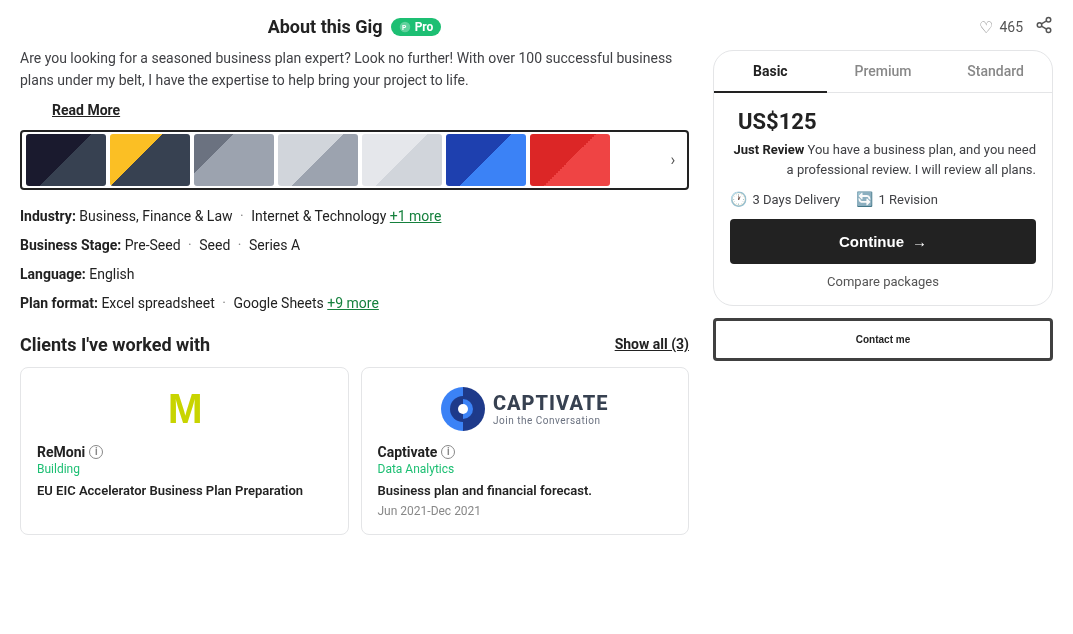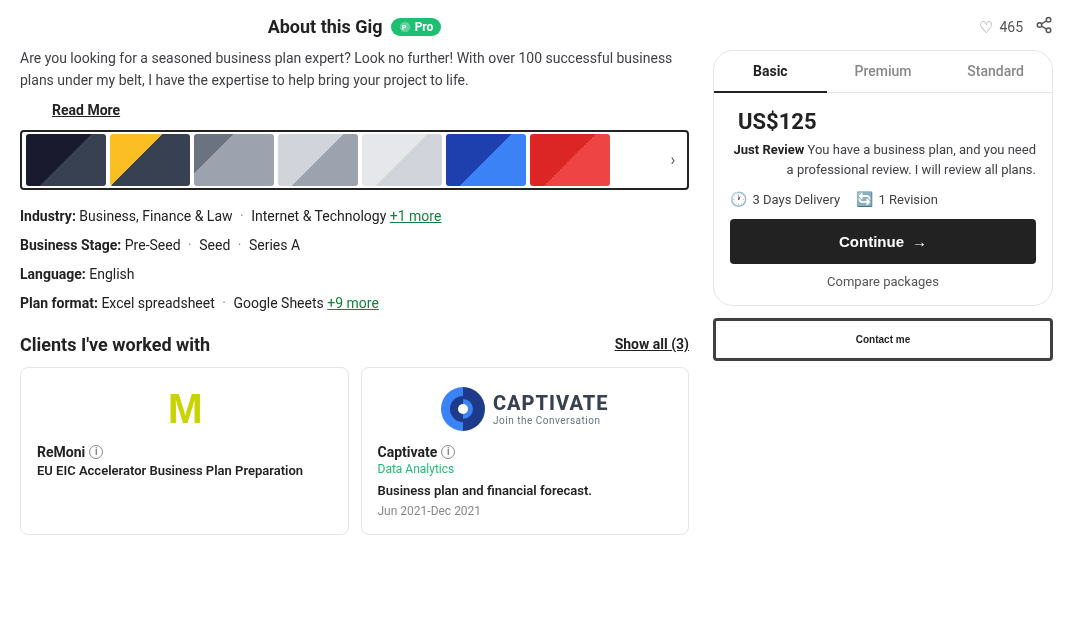--- a/index.html
+++ b/index.html
@@ -488,20 +488,21 @@
       <div class="clients-grid">
 
         <div class="client-card">
           <div class="client-logo">
             <span class="remoni-logo">M</span>
           </div>
           <div class="client-name">
             <span>ReMoni</span>
             <span class="info-icon">i</span>
           </div>
+          <div class="client-tag">Building</div>
           <div class="client-project">EU EIC Accelerator Business Plan Preparation</div>
         </div>
 
         <div class="client-card">
           <div class="client-logo">
             <div class="captivate-logo">
               <div class="captivate-icon">
                 <svg width="28" height="28" viewBox="0 0 28 28">
                   <circle cx="14" cy="14" r="13" fill="#1e3a8a"></circle>
                   <path d="M14 4 A10 10 0 0 1 14 24" fill="#3b82f6"></path>

